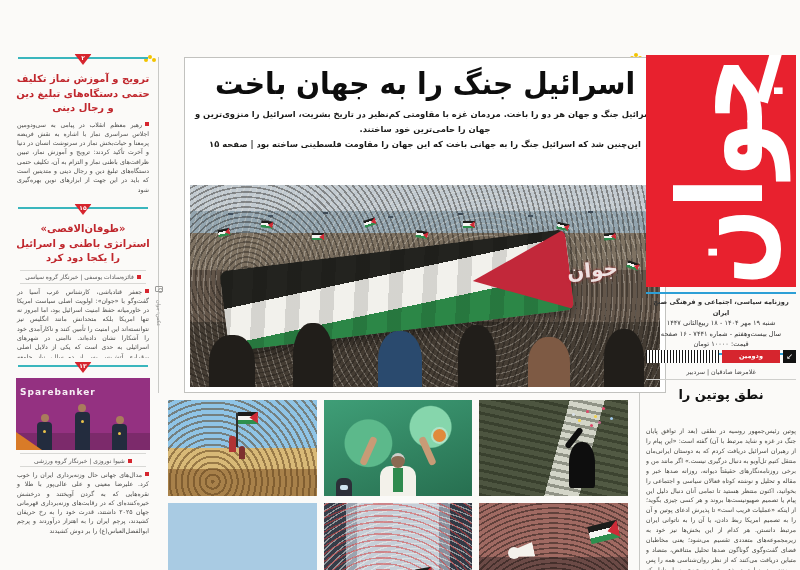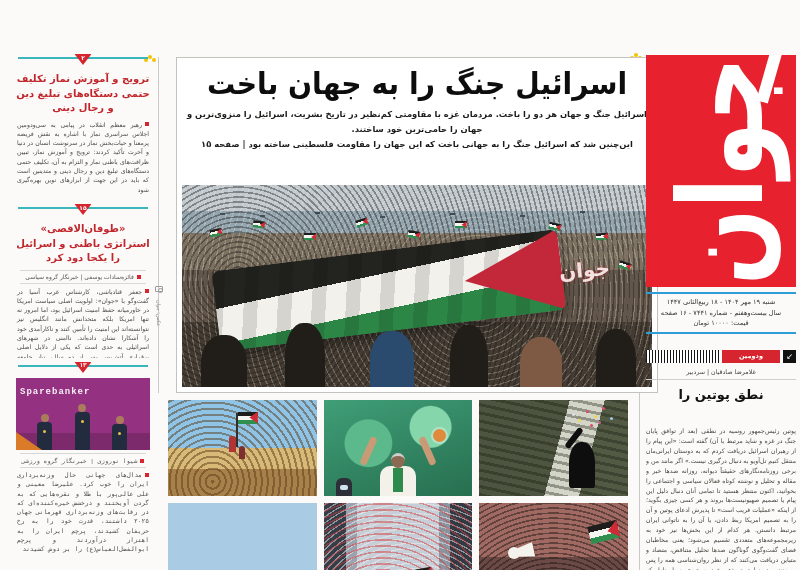--- a/index.html
+++ b/index.html
@@ -37,21 +37,21 @@
     font-size:9px; font-weight:bold; letter-spacing:1px; }
   .wl .athlete { position:absolute; bottom:0; width:15px; background:#232c3e; border-radius:4px 4px 0 0; }
   .wl .athlete::before { content:""; position:absolute; top:-8px; left:3.5px; width:8px; height:8px;
     border-radius:50%; background:#a97c5c; }
   .wl .athlete::after { content:""; position:absolute; top:8px; left:6px; width:3px; height:3px;
     border-radius:50%; background:#e8c24a; }
   .wl .wedge { position:absolute; left:0; bottom:0; width:26px; height:18px; background:#d97b28;
     clip-path:polygon(0 0,0 100%,100% 100%); }
 
   
-  .main-box { position:absolute; left:176px; top:57px; width:482px; height:336px;
+  .main-box { position:absolute; left:184px; top:57px; width:482px; height:336px;
     border:1px solid #c2c2bf; background:#fff; }
   .main-box h1 { margin-top:8px; text-align:center; font-size:30px; font-weight:bold; color:#0d0d0d;
     transform:scaleX(.94); white-space:nowrap; }
   .subhead { text-align:center; font-size:8.4px; font-weight:bold; color:#1c1c1a; line-height:1.8; margin-top:6px; }
 
   
   .main-photo { position:absolute; left:5px; right:5px; bottom:5px; height:202px; overflow:hidden;
     background:
       radial-gradient(circle at 20% 52%, rgba(60,50,40,.55) 0 2px, transparent 3px),
       repeating-radial-gradient(circle at 12% 46%, rgba(30,26,22,.4) 0 1.6px, transparent 1.6px 5px),
@@ -176,21 +176,21 @@
 
   <div class="story" style="height:158px;">
     <div class="marker">
       <span class="tri">۱۵</span>
     </div>
     <h2>«طوفان‌الاقصی» استراتژی باطنی و اسرائیل را یکجا دود کرد</h2>
     <div class="byline"><span class="redsq"></span><span>فائزه‌سادات یوسفی | خبرنگار گروه سیاسی</span></div>
     <p class="body-txt"><span class="redsq"></span><span>جعفر قنادباشی، کارشناس غرب آسیا در گفت‌وگو با «جوان»: اولویت اصلی سیاست امریکا در خاورمیانه حفظ امنیت اسرائیل بود، اما امروز نه تنها امریکا بلکه متحدانش مانند انگلیس نیز نتوانسته‌اند این امنیت را تأمین کنند و ناکارآمدی خود را آشکارا نشان داده‌اند. ناامنی در شهرهای اسرائیلی به حدی است که یکی از دلایل اصلی برقراری آتش‌بس پس از دو سال، نیاز جامعه صهیونیستی به امنیتی است که در دو سال گذشته از دست داده بود</span></p>
   </div>
 
-  <div class="story" style="height:212px;font-family:Liberation Mono, monospace;">
+  <div class="story" style="height:212px;">
     <div class="marker">
       <span class="tri">۱۳</span>
     </div>
     <div class="wl">
       <span class="sponsor">Sparebanker</span>
       <div class="athlete" style="left:16%; height:28px;"></div>
       <div class="athlete" style="left:44%; height:38px;"></div>
       <div class="athlete" style="left:72%; height:26px;"></div>
       <div class="wedge"></div>
     </div>
@@ -280,20 +280,21 @@
 
   </div>
 </div>
 
 <div class="logo-box">
   <div class="slash"></div>
   <div class="logo-text">جوان</div>
 </div>
 
 <div class="dateline">
+  <div class="b">روزنامه سیاسی، اجتماعی و فرهنگی صبح ایران</div>
   <div>شنبه ۱۹ مهر ۱۴۰۴ - ۱۸ ربیع‌الثانی ۱۴۴۷</div>
   <div>سال بیست‌وهفتم - شماره ۷۴۴۱ - ۱۶ صفحه</div>
   <div>قیمت: ۱۰۰۰۰ تومان</div>
 </div>
 
 <div class="ed-header">
   <div class="arrow-box">↙</div>
   <div class="label">ودومین</div>
   <div class="barcode"></div>
 </div>

